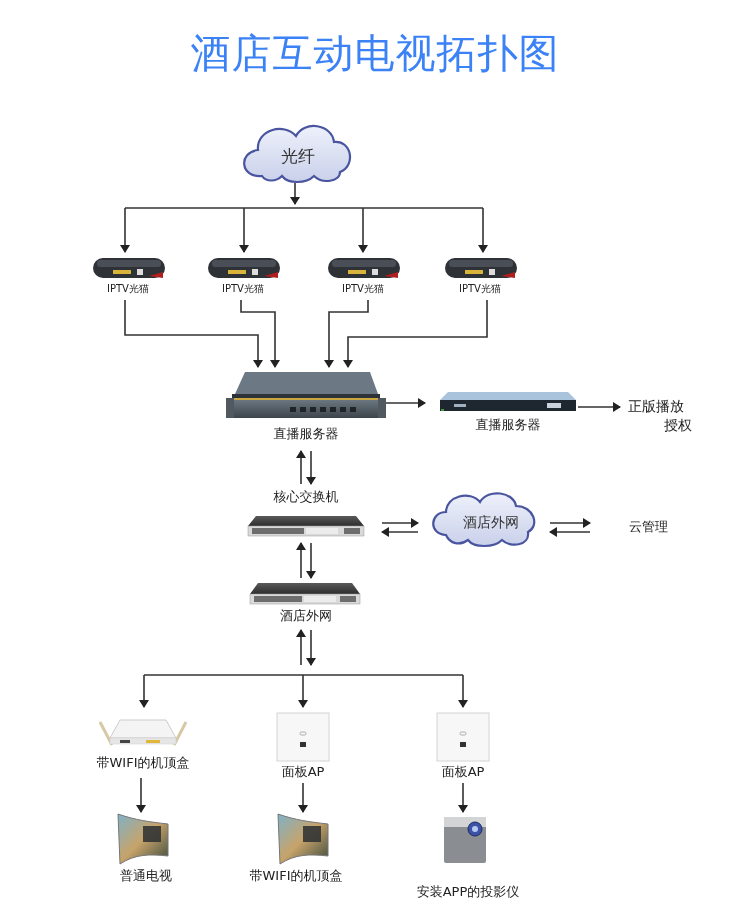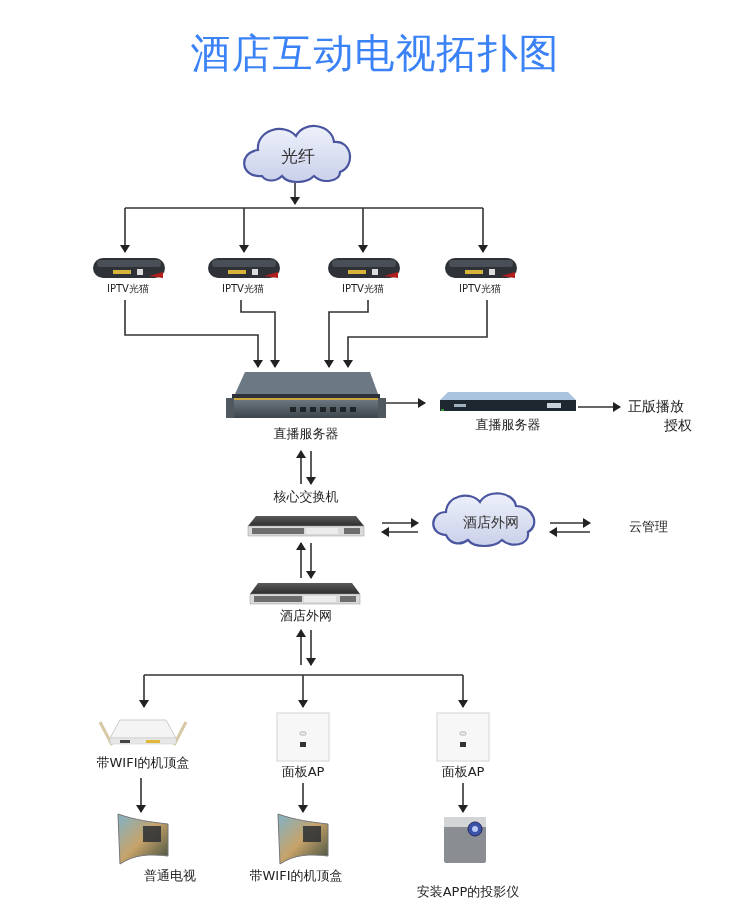--- a/index.html
+++ b/index.html
@@ -217,15 +217,15 @@
 <div class="lbl" style="left:246px; top:488px; width:120px;">核心交换机</div>
 <div class="cloud-text" style="left:446px; top:514px; width:90px;">酒店外网</div>
 <div class="lbl" style="left:598px; top:518px; width:70px; text-align:right;">云管理</div>
 
 <div class="lbl" style="left:246px; top:607px; width:120px;">酒店外网</div>
 
 <div class="lbl" style="left:68px; top:754px; width:150px;">带WIFI的机顶盒</div>
 <div class="lbl" style="left:263px; top:763px; width:80px;">面板AP</div>
 <div class="lbl" style="left:423px; top:763px; width:80px;">面板AP</div>
 
-<div class="lbl" style="left:96px; top:867px; width:100px;text-align:right;">普通电视</div>
+<div class="lbl" style="left:96px; top:867px; width:100px;">普通电视</div>
 <div class="lbl" style="left:226px; top:867px; width:140px;">带WIFI的机顶盒</div>
 <div class="lbl" style="left:388px; top:867px; width:160px;margin-top:16px;">安装APP的投影仪</div>
 
 </body></html>

